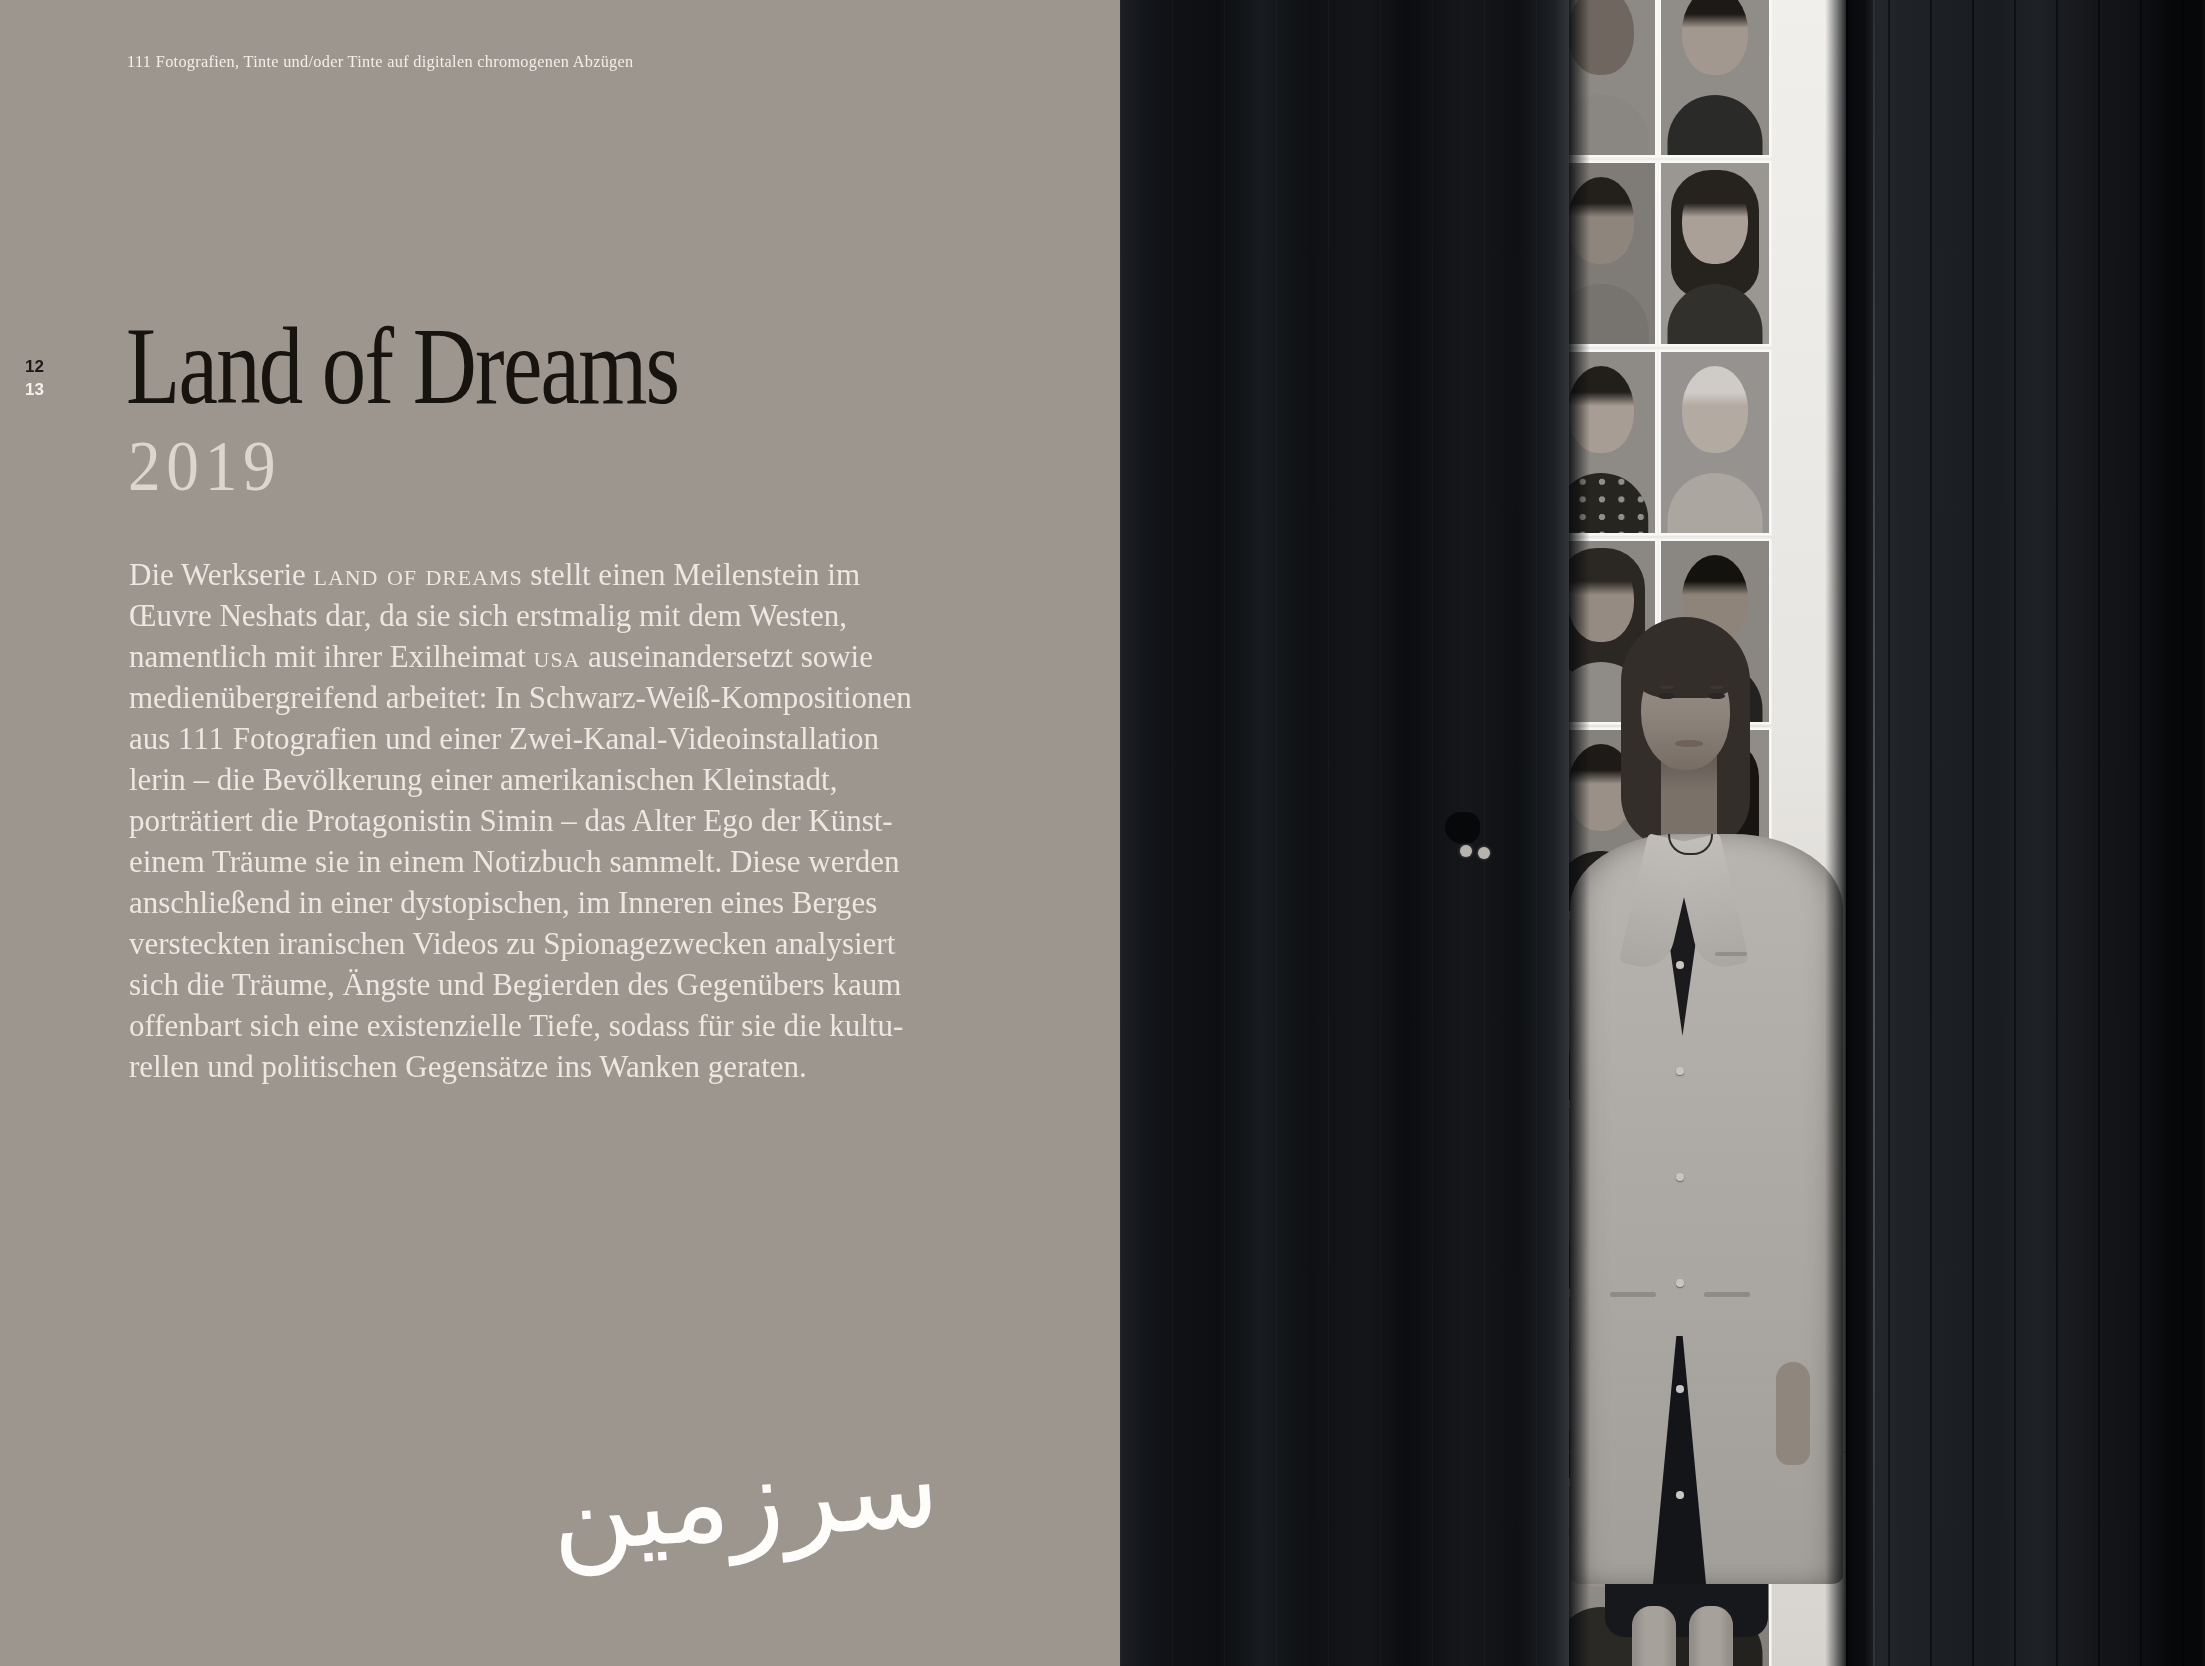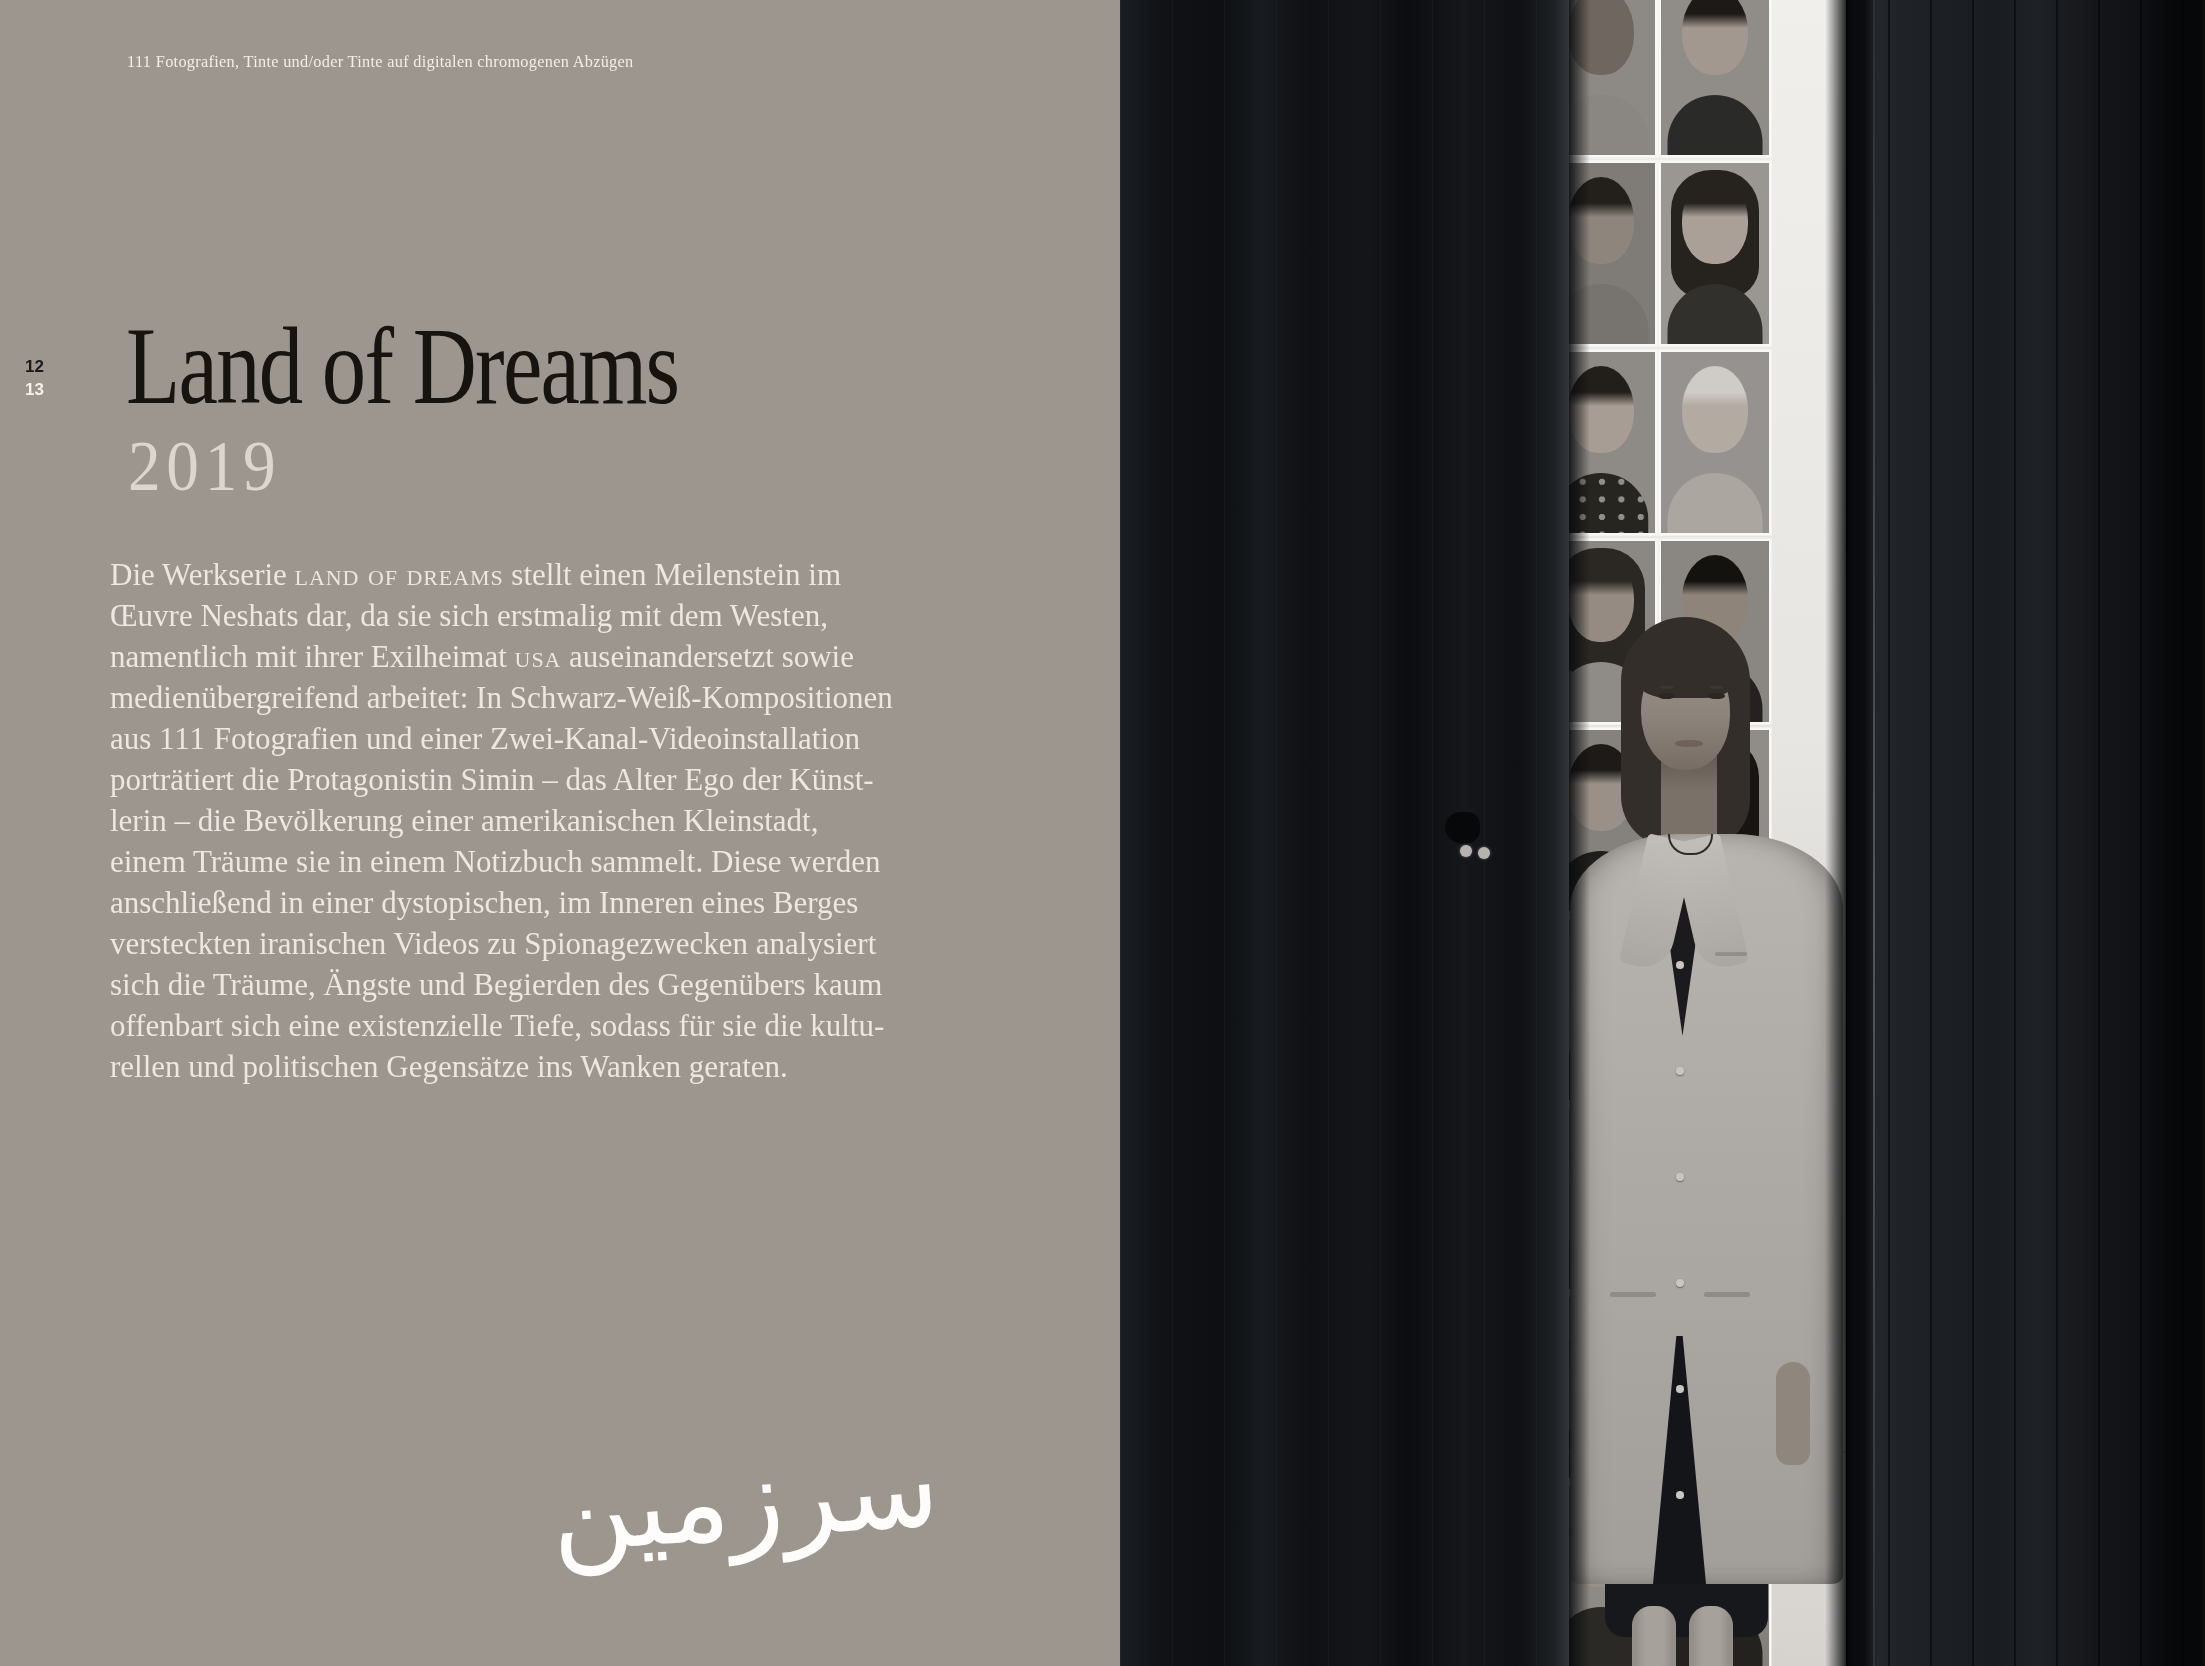--- a/index.html
+++ b/index.html
@@ -17,21 +17,21 @@
             font-family:"Liberation Sans","DejaVu Sans",sans-serif;
             font-weight:bold;font-size:17px;line-height:23px;}
   .pagenums .n12{color:var(--page-num-dark,#1b1a18);display:block;}
   .pagenums .n13{color:var(--page-num-light,#f5f2ec);display:block;}
   .title{position:absolute;left:126px;top:310px;margin:0;font-weight:400;
          font-size:111px;line-height:1;color:var(--ink,#17130f);
          transform:scaleX(.8);transform-origin:left top;letter-spacing:-2.2px;white-space:nowrap;}
   .year{position:absolute;left:128px;top:431px;font-size:71px;line-height:1;
         color:var(--cream,#dcd6ce);letter-spacing:6.2px;
         transform:scaleX(.92);transform-origin:left top;}
-  .bodytext{position:absolute;left:110px;top:554px;font-size:31px;
+  .bodytext{position:absolute;left:129px;top:554px;font-size:31px;
             color:var(--body-text,#ece7e0);}
   .bodytext .tline{line-height:41px;white-space:nowrap;}
   .sc{font-variant:small-caps;letter-spacing:0.9px;}
   .calligraphy{position:absolute;left:476px;top:1389px;width:538px;height:238px;
                font-family:"DejaVu Sans",sans-serif;direction:rtl;text-align:center;
                font-size:112px;line-height:221px;color:var(--calligraphy,#fffdfb);
                transform:rotate(-4deg);}
 
   
   .photo{position:absolute;left:1120px;top:0;width:1120px;height:1667px;
@@ -152,22 +152,22 @@
     <h1 class="title">Land of Dreams</h1>
 
     <div class="year">2019</div>
 
     <div class="bodytext">
         <div class="tline"><span>Die Werkserie </span><span class="sc">land of dreams</span><span> stellt einen Meilenstein im</span></div>
         <div class="tline"><span>Œuvre Neshats dar, da sie sich erstmalig mit dem Westen,</span></div>
         <div class="tline"><span>namentlich mit ihrer Exilheimat </span><span class="sc">usa</span><span> auseinandersetzt sowie</span></div>
         <div class="tline"><span>medienübergreifend arbeitet: In Schwarz-Weiß-Kompositionen</span></div>
         <div class="tline"><span>aus </span><span class="sc">111</span><span> Fotografien und einer Zwei-Kanal-Videoinstallation</span></div>
+        <div class="tline"><span>lerin – die Bevölkerung einer amerikanischen Kleinstadt,</span></div>
         <div class="tline"><span>porträtiert die Protagonistin Simin – das Alter Ego der Künst-</span></div>
-        <div class="tline"><span>lerin – die Bevölkerung einer amerikanischen Kleinstadt,</span></div>
         <div class="tline"><span>einem Träume sie in einem Notizbuch sammelt. Diese werden</span></div>
         <div class="tline"><span>anschließend in einer dystopischen, im Inneren eines Berges</span></div>
         <div class="tline"><span>versteckten iranischen Videos zu Spionagezwecken analysiert</span></div>
         <div class="tline"><span>sich die Träume, Ängste und Begierden des Gegenübers kaum</span></div>
         <div class="tline"><span>offenbart sich eine existenzielle Tiefe, sodass für sie die kultu-</span></div>
         <div class="tline"><span>rellen und politischen Gegensätze ins Wanken geraten.</span></div>
       </div>
 
     <div class="calligraphy">سرزمین رویاها</div>
   </section>

